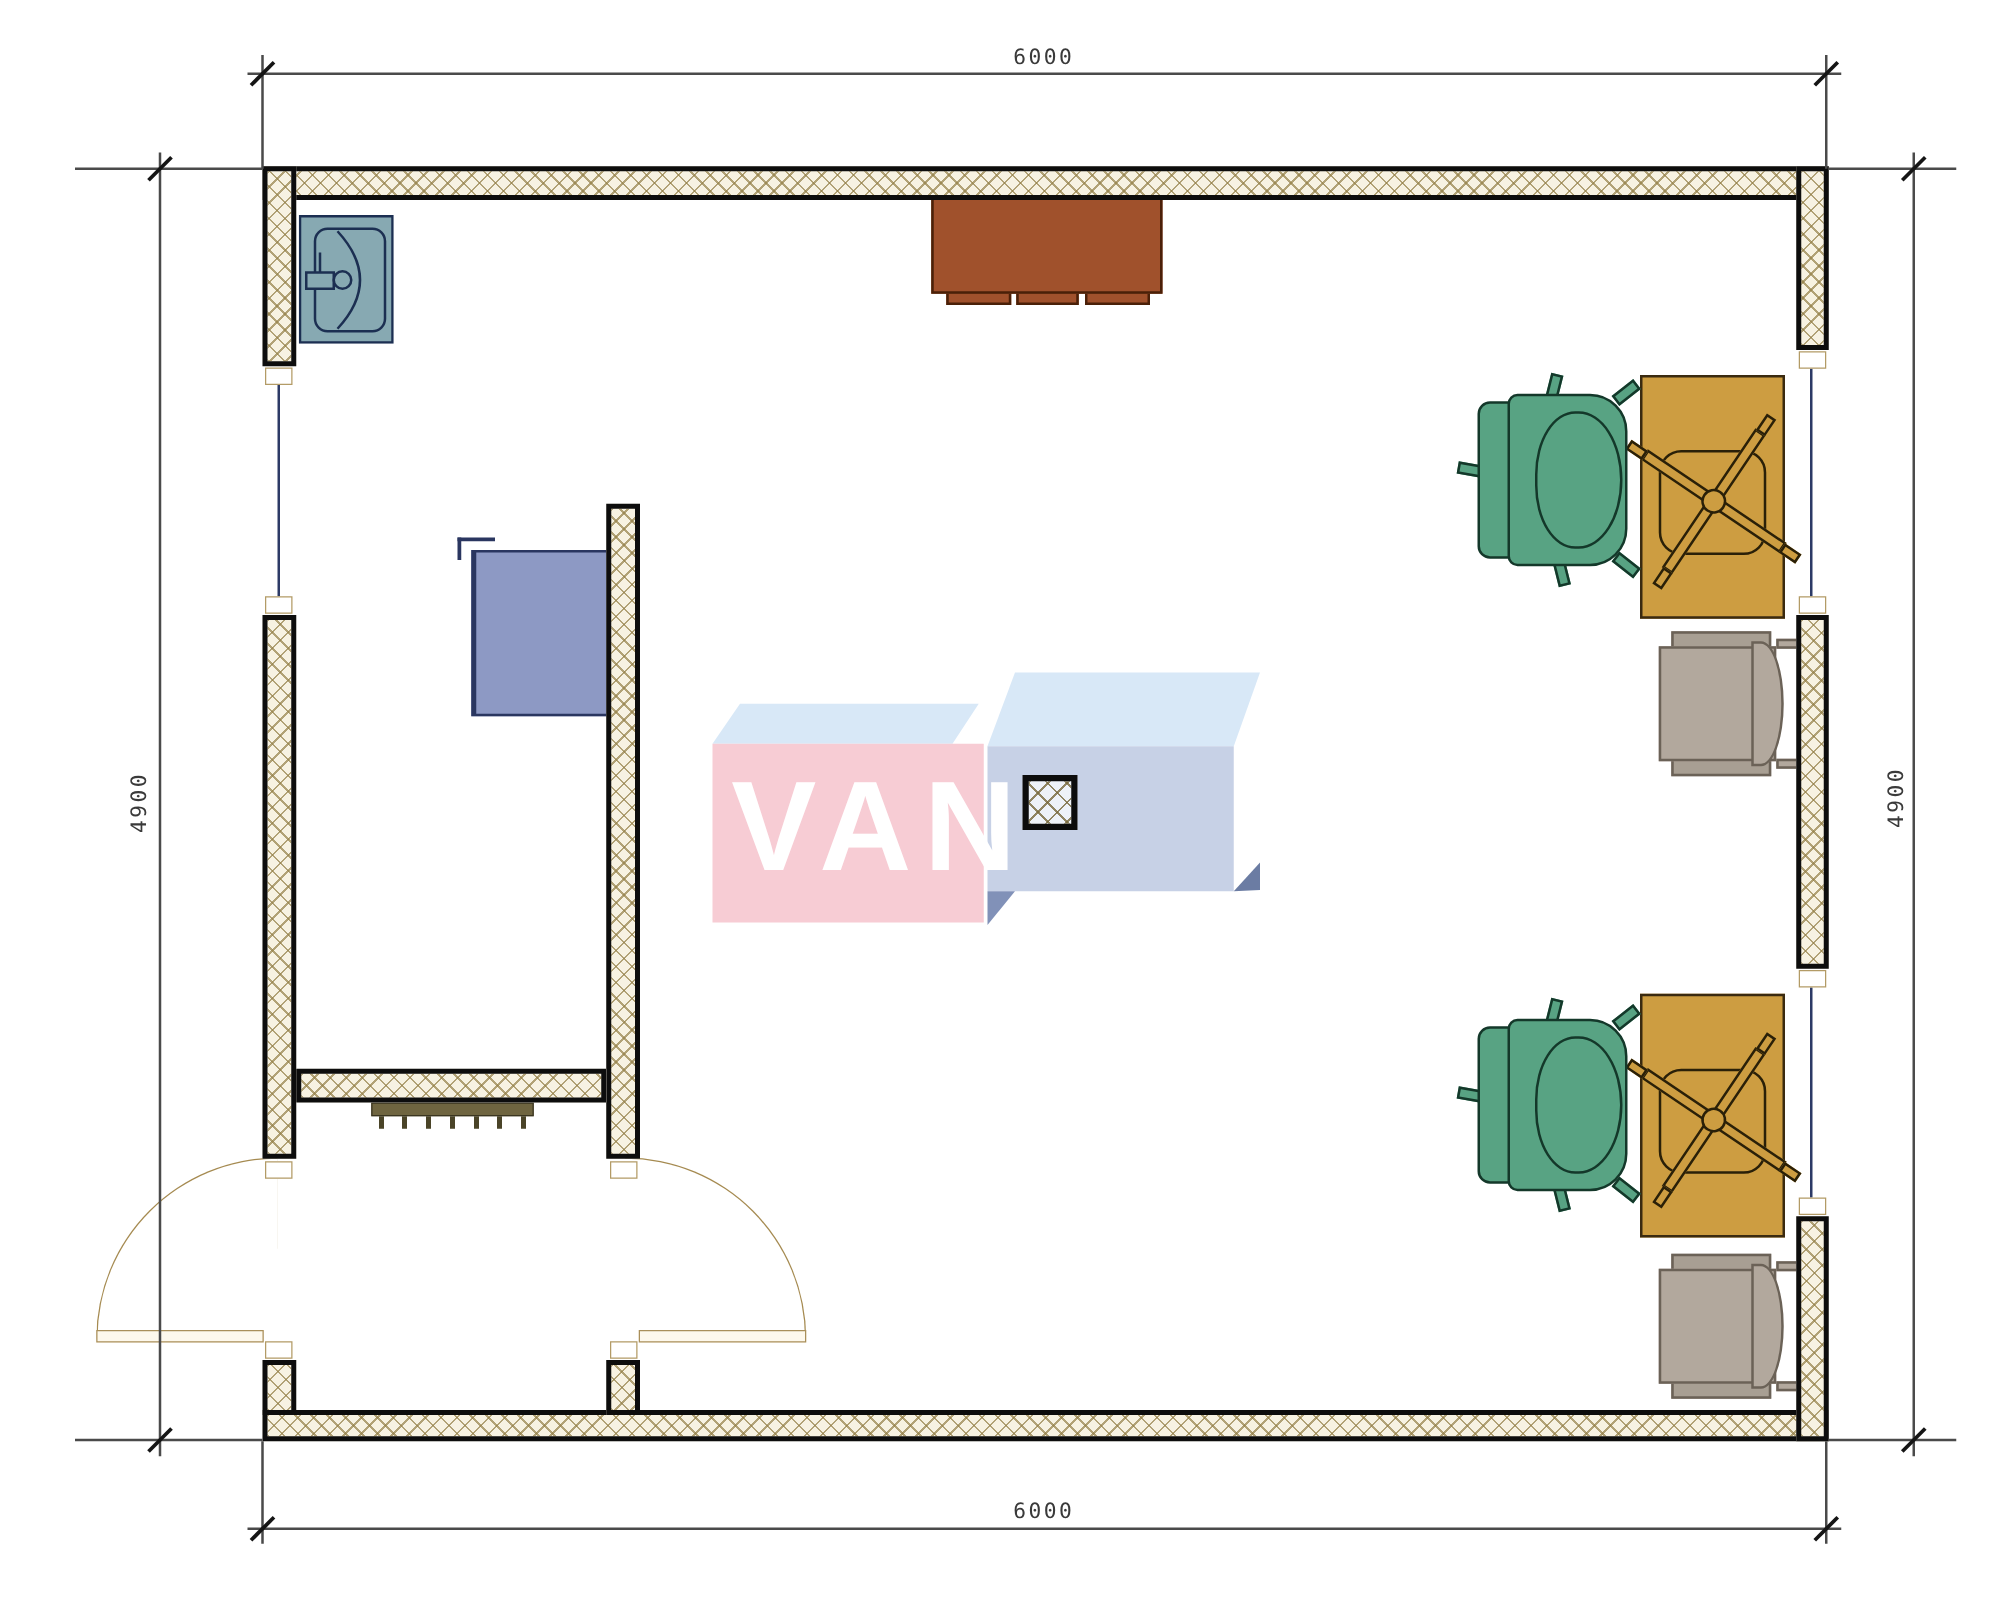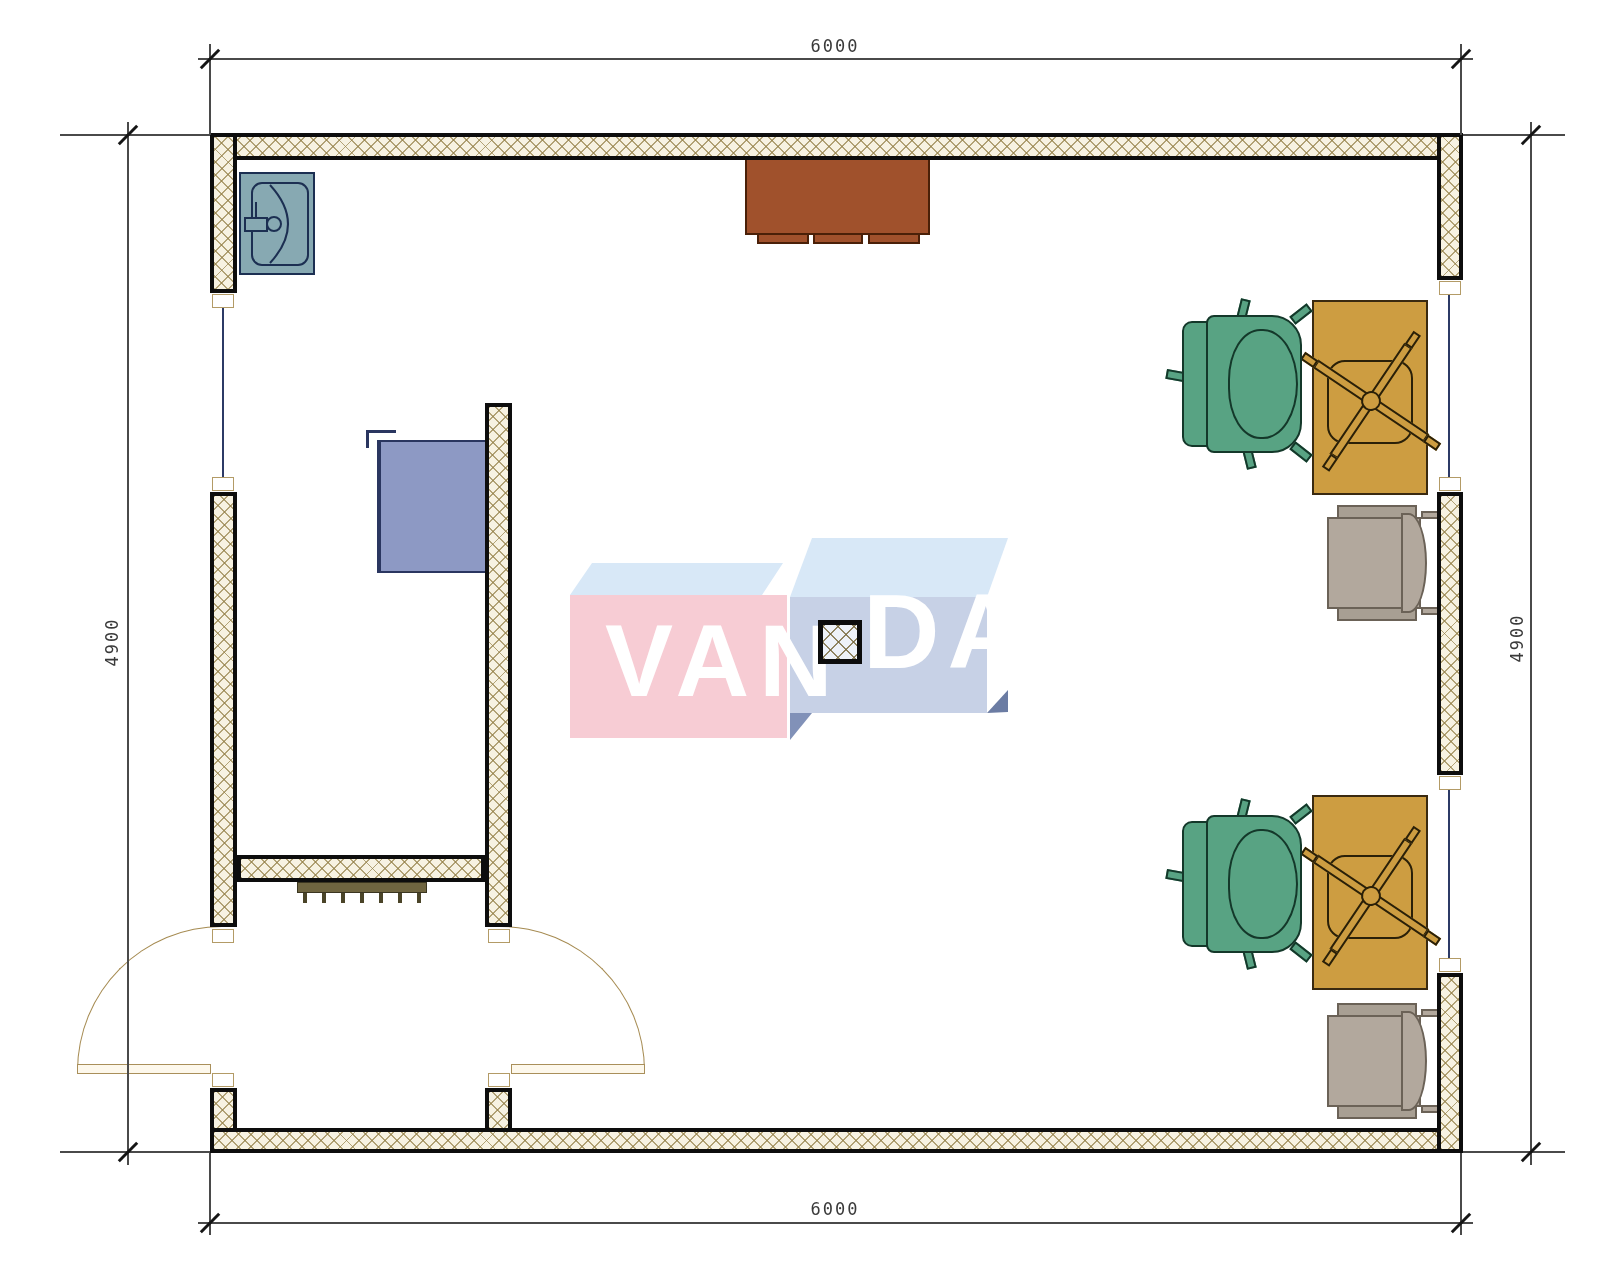--- a/index.html
+++ b/index.html
@@ -74,21 +74,21 @@
   .gr-body{left:0;top:12px;width:94px;height:92px;}
   .gr-back{left:74px;top:8px;width:26px;height:100px;border-radius:0 70% 70% 0 / 0 50% 50% 0;}
   .gr-f1{left:94px;top:6px;width:18px;height:8px;}
   .gr-f2{left:94px;bottom:6px;width:18px;height:8px;}
 
   .sinkwrap{position:absolute;left:239px;top:172px;z-index:6;}
 
   
   .wmark{position:absolute;left:550px;top:530px;width:470px;height:215px;z-index:2;}
   .wm-text{position:absolute;z-index:3;color:#ffffff;font-weight:bold;
-    font-family:"Liberation Sans",sans-serif;line-height:1;white-space:nowrap;margin-left:20px;}
+    font-family:"Liberation Sans",sans-serif;line-height:1;white-space:nowrap;}
   .wm-van{left:585px;top:610px;font-size:102px;letter-spacing:10px;}
   .wm-da{left:843px;top:578px;font-size:106px;letter-spacing:8px;}
 
   
   .dline{position:absolute;background:#4a4a4a;z-index:30;}
   .tick{position:absolute;width:26px;height:3px;background:#151515;z-index:31;
     transform:translate(-50%,-50%) rotate(-45deg);}
   .dimlabel{position:absolute;z-index:32;font-family:"DejaVu Sans Mono",monospace;
     font-size:17px;color:#3a3a3a;letter-spacing:2px;white-space:nowrap;
     width:100px;text-align:center;}
@@ -101,21 +101,20 @@
 
   <svg class="wmark" width="470" height="215" viewBox="0 0 470 215">
     <polygon points="42,33 233,33 212,65 20,65" fill="#d8e8f7"></polygon>
     <rect x="20" y="65" width="217" height="143" fill="#f7ccd4"></rect>
     <polygon points="262,8 458,8 437,67 240,67" fill="#d8e8f7"></polygon>
     <rect x="240" y="67" width="197" height="116" fill="#c7d1e6"></rect>
     <polygon points="437,183 458,160 458,182" fill="#6b7ca3"></polygon>
     <polygon points="240,183 262,183 240,210" fill="#8191b8"></polygon>
   </svg>
   <div class="wm-text wm-van">VAN</div>
-  <div class="wm-text wm-da">DA</div>
 
   <div class="wall" style="left:210px;top:133px;width:1253px;height:27px;"></div>
   <div class="wall" style="left:210px;top:133px;width:27px;height:160px;"></div>
   <div class="wall" style="left:210px;top:492px;width:27px;height:435px;"></div>
   <div class="wall" style="left:210px;top:1088px;width:27px;height:44px;"></div>
   <div class="wall" style="left:210px;top:1128px;width:1253px;height:25px;"></div>
   <div class="wall" style="left:1437px;top:133px;width:26px;height:147px;"></div>
   <div class="wall" style="left:1437px;top:492px;width:26px;height:283px;"></div>
   <div class="wall" style="left:1437px;top:973px;width:26px;height:180px;"></div>
   <div class="wall" style="left:485px;top:403px;width:27px;height:524px;"></div>

